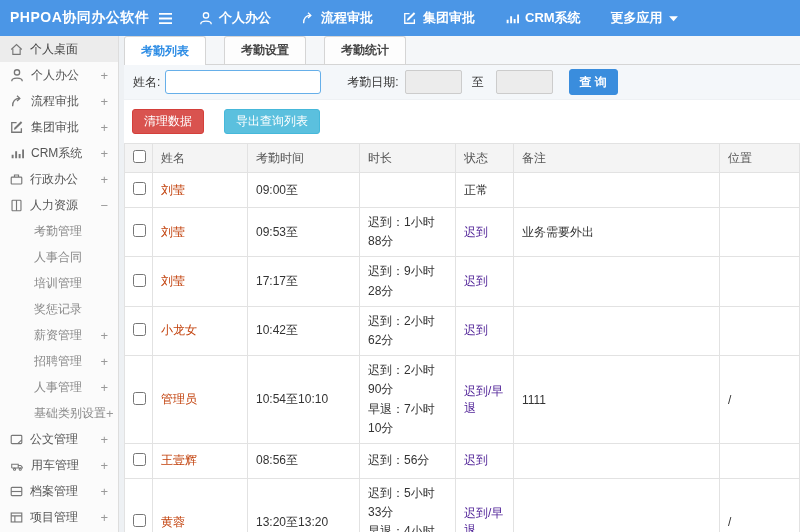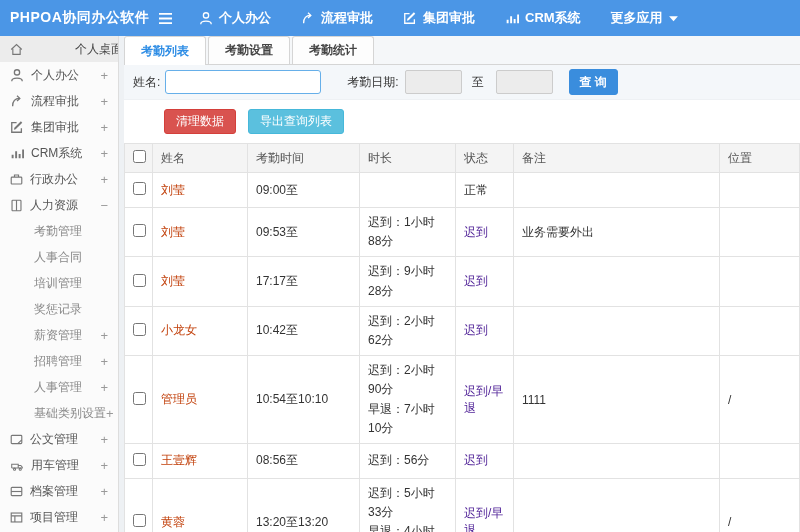--- a/index.html
+++ b/index.html
@@ -23,34 +23,34 @@
     position:absolute; top:36px; left:0; width:119px; height:496px;
     background:#fbfbfb; border-right:1px solid #ddd; overflow:hidden;
   }
   .side-item {
     height:26px; display:flex; align-items:center; padding:0 10px;
     color:#555; cursor:pointer; white-space:nowrap;
   }
   .side-item .ic { display:flex; align-items:center; margin-right:7px; color:#777; }
   .side-item .suffix { margin-left:auto; color:#999; font-size:13px; }
   .side-item.lvl1 { padding-left:34px; color:#888;text-align:right; }
-  .side-item.active-row { background:#ececec; color:#444;gap:45px; }
+  .side-item.active-row { background:#ececec; color:#444; }
   
   .content {
     position:absolute; top:36px; left:124px; width:676px; height:496px;
     background:#fff; overflow:hidden;
   }
   .tabbar {
     height:29px; background:#f5f7f9; border-bottom:1px solid #d5d5d5;
     display:flex; align-items:flex-end;
   }
   .tab {
     height:28px; padding:0 16px; display:flex; align-items:center;
     background:#fdfdfd; border:1px solid #d5d5d5; border-bottom:none;
-    margin-right:2px; font-weight:bold; color:#444; cursor:pointer;
+    margin-right:18px; font-weight:bold; color:#444; cursor:pointer;
     border-radius:3px 3px 0 0;
   }
   .tab.active { background:#fff; color:#2e8de5; height:29px; margin-bottom:-1px; }
   .searchbar {
     height:35px; background:#f4f7fa; display:flex; align-items:center;
     padding:0 9px; border-bottom:1px solid #eef1f4;
   }
   .searchbar label { color:#333; }
   .name-input {
     width:156px; height:24px; margin-left:5px; padding:0 6px;
@@ -61,21 +61,21 @@
   .date-input {
     width:57px; height:24px; margin-left:6px; border:1px solid #ccc;
     border-radius:2px; background:#ececec;
   }
   .to-label { margin:0 6px 0 10px; }
   .search-btn {
     width:49px; height:26px; margin-left:16px; background:#3a8ddd; color:#fff;
     border:1px solid #3a8ddd; border-radius:3px; font-size:12px; font-weight:bold;
     cursor:pointer; font-family:inherit;
   }
-  .actions { padding:9px 8px; display:flex; gap:12px; background:#fff;margin-left:32px; }
+  .actions { padding:9px 8px; display:flex; gap:20px; background:#fff; }
   .btn { height:25px; padding:0 11px; border-radius:3px; color:#fff; font-size:12px; cursor:pointer; font-family:inherit; }
   .btn-danger { background:#d9534f; border:1px solid #d43f3a; }
   .btn-info  { background:#5bc0de; border:1px solid #46b8da; }
   
   table { width:675px; border-collapse:collapse; font-size:12px; table-layout:fixed; }
   th, td { border:1px solid #e2e2e2; padding:5px 8px; text-align:left; vertical-align:middle; overflow:hidden; }
   thead th { background:#f4f4f4; color:#555; font-weight:normal; height:29px; }
   tbody td { height:35px; background:#fff; color:#333; }
   .cell-check { text-align:center; }
   .cell-check input { width:13px; height:13px; cursor:pointer; }

